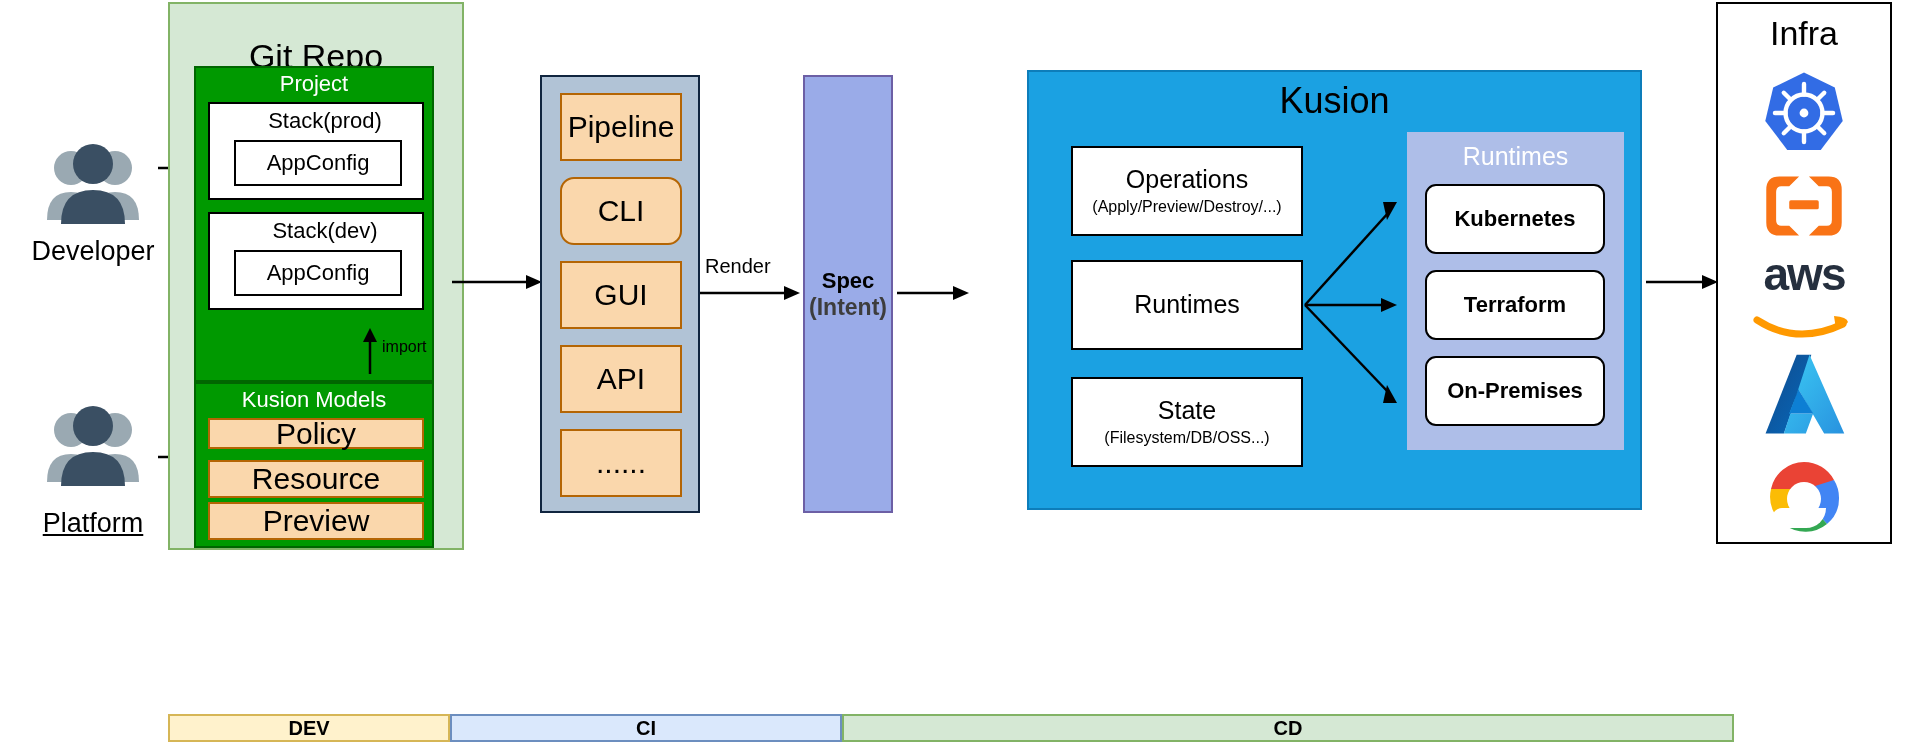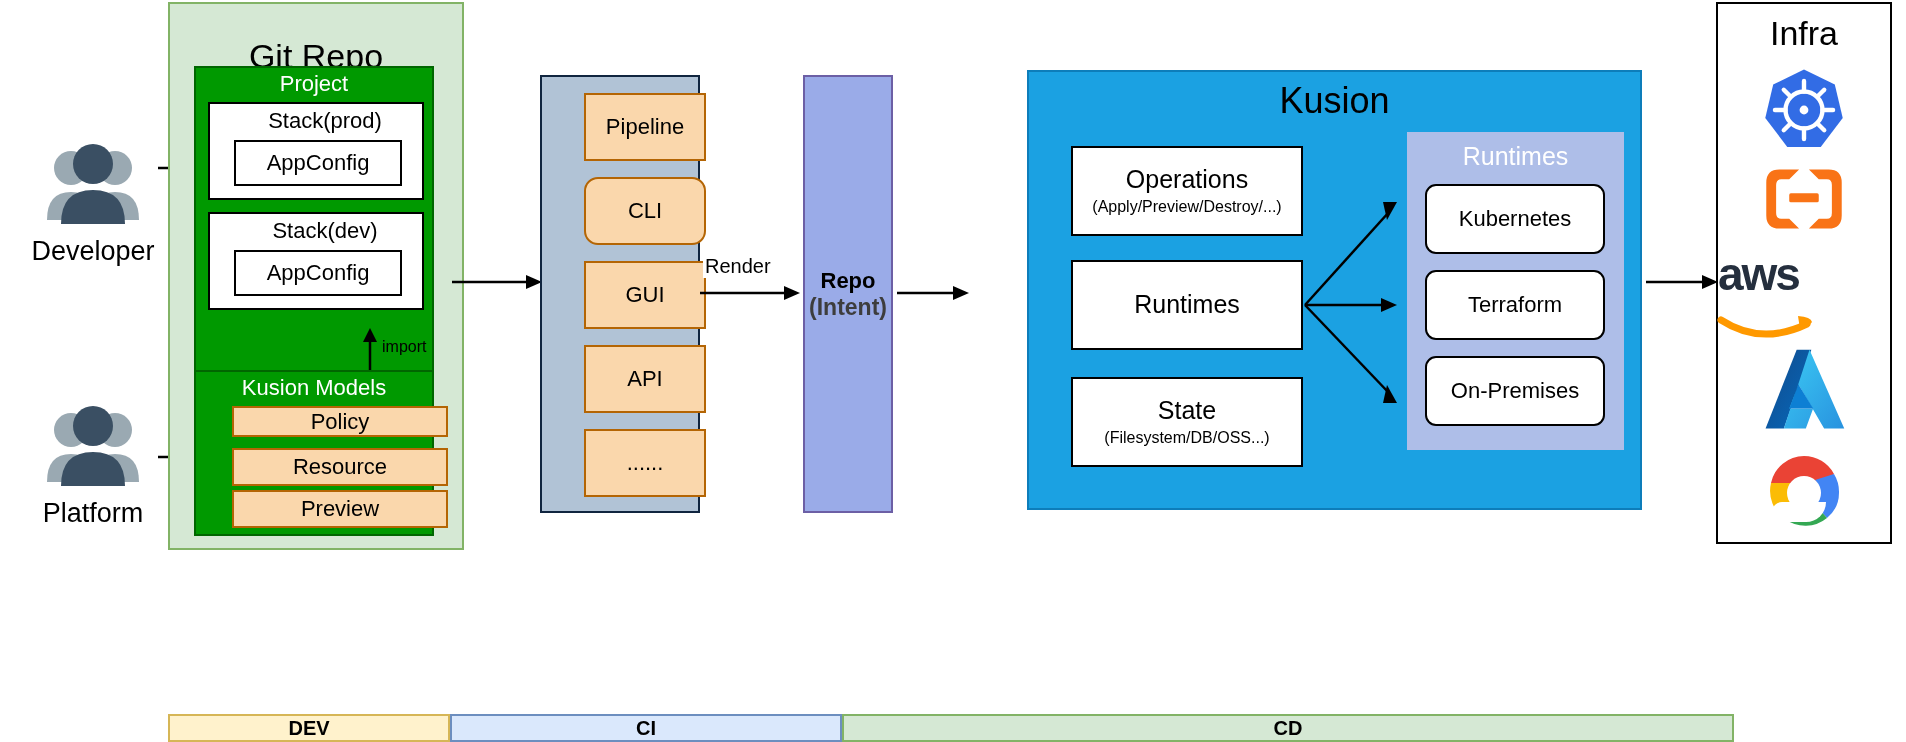--- a/index.html
+++ b/index.html
@@ -32,21 +32,21 @@
   .gitrepo {
     background: #d5e8d4; border: 2px solid #82b366;
   }
   .gitrepo-title { font-size: 34px; color: #000; }
   .greenbox { background: #009900; border: 2px solid #006600; }
   .greenbox-title { color: #ffffff; font-size: 22px; }
   .whitebox { background: #ffffff; border: 2px solid #000000; }
   .whitebox-title { color: #000000; font-size: 22px; padding-left: 18px; }
   .peachbox {
     background: #fad7ac; border: 2px solid #b46504;
-    color: #000; font-size: 22px; margin-left: 24px;
+    color: #000; font-size: 30px;
   }
   .import-label { font-size: 16px; color: #000; }
 
   
   .toolcol { background: #b1c3d6; border: 2px solid #10253f; }
 
   
   .speccol { background: #9aabe8; border: 2px solid #6c5fa5; }
   .spec-main { font-size: 22px; font-weight: bold; color: #000; }
   .spec-sub  { font-size: 23px; font-weight: bold; color: #3d3d3d; }
@@ -57,27 +57,27 @@
   .kusion-card {
     background: #ffffff; border: 2px solid #000000;
     color: #000;
   }
   .card-main { font-size: 25px; line-height: 1.1; }
   .card-sub  { font-size: 16px; line-height: 1.2; margin-top: 4px; }
   .runtimes-panel { background: #aebee8; }
   .runtimes-panel-title { color: #ffffff; font-size: 25px; }
   .rt-card {
     background: #ffffff; border: 2px solid #000000;
-    border-radius: 11px; font-size: 22px; color: #000;
+    border-radius: 11px; font-size: 22px; color: #000; font-weight: bold;
   }
 
   
   .infra { background: #ffffff; border: 2px solid #000000; }
   .infra-title { font-size: 34px; color: #000; }
-  .logo-slot { width: 100%; display: flex; justify-content: center; gap: 17px; }
+  .logo-slot { width: 100%; display: flex; align-items: center; justify-content: center; gap: 17px; }
 
   
   .stage {
     display: flex; align-items: center; justify-content: center;
     font-weight: bold; font-size: 20px; color: #000;
     height: 100%;
   }
   .stage-dev { background: #fff2cc; border: 2px solid #d6b656; }
   .stage-ci  { background: #dae8fc; border: 2px solid #6c8ebf; }
   .stage-cd  { background: #d5e8d4; border: 2px solid #82b366; }
@@ -115,21 +115,21 @@
           <path d="M6 82 q0-28 24-28 q24 0 24 28 z"></path>
           <circle cx="74" cy="30" r="17"></circle>
           <path d="M50 82 q0-28 24-28 q24 0 24 28 z"></path>
         </g>
         <g fill="#3a4f63">
           <circle cx="52" cy="26" r="20"></circle>
           <path d="M20 86 q0-34 32-34 q32 0 32 34 z"></path>
         </g>
       </svg>
     </div>
-    <div class="actor-label ctr" style="margin-top:6px;">Platform</div>
+    <div class="actor-label ctr" style="margin-top:16px;text-decoration:underline;">Platform</div>
   </div>
 
   <svg class="abs" style="left:158px; top:158px;" width="80" height="20">
     <line x1="0" y1="10" x2="64" y2="10" stroke="#000" stroke-width="2.5"></line>
     <polygon points="64,3 80,10 64,17" fill="#000"></polygon>
   </svg>
 
   <svg class="abs" style="left:158px; top:447px;" width="80" height="20">
     <line x1="0" y1="10" x2="64" y2="10" stroke="#000" stroke-width="2.5"></line>
     <polygon points="64,3 80,10 64,17" fill="#000"></polygon>
@@ -151,21 +151,21 @@
         <div class="whitebox ctr abs" style="left:24px; top:36px; width:168px; height:46px; font-size:22px;">AppConfig</div>
       </div>
     </div>
 
     <svg class="abs" style="left:190px; top:324px;" width="20" height="46">
       <line x1="10" y1="46" x2="10" y2="14" stroke="#000" stroke-width="2.5"></line>
       <polygon points="3,14 10,0 17,14" fill="#000"></polygon>
     </svg>
     <div class="abs import-label" style="left:212px; top:334px;">import</div>
 
-    <div class="greenbox abs" style="left:24px; top:366px; width:240px; height:166px;">
+    <div class="greenbox abs" style="left:24px; top:378px; width:240px; height:166px;">
       <div class="ctr greenbox-title" style="height:32px;">Kusion Models</div>
       <div class="peachbox ctr abs" style="left:12px; top:34px; width:216px; height:31px;">Policy</div>
       <div class="peachbox ctr abs" style="left:12px; top:76px; width:216px; height:38px;">Resource</div>
       <div class="peachbox ctr abs" style="left:12px; top:118px; width:216px; height:38px;">Preview</div>
     </div>
   </div>
 
   <svg class="abs" style="left:452px; top:272px;" width="90" height="20">
     <line x1="0" y1="10" x2="74" y2="10" stroke="#000" stroke-width="2.5"></line>
     <polygon points="74,3 90,10 74,17" fill="#000"></polygon>
@@ -179,21 +179,21 @@
     <div class="peachbox ctr abs" style="left:18px; top:352px; width:122px; height:68px;">......</div>
   </div>
 
   <svg class="abs" style="left:700px; top:283px;" width="100" height="20">
     <line x1="0" y1="10" x2="84" y2="10" stroke="#000" stroke-width="2.5"></line>
     <polygon points="84,3 100,10 84,17" fill="#000"></polygon>
   </svg>
   <div class="abs" style="left:703px; top:255px; font-size:20px; color:#000; background:#fff; padding:0 2px;">Render</div>
 
   <div class="abs speccol ctr col" style="left:803px; top:75px; width:90px; height:438px;">
-    <div class="spec-main">Repo</div>
+    <div class="spec-main">Spec</div>
     <div class="spec-sub">(Intent)</div>
   </div>
 
   <svg class="abs" style="left:897px; top:283px;" width="72" height="20">
     <line x1="0" y1="10" x2="56" y2="10" stroke="#000" stroke-width="2.5"></line>
     <polygon points="56,3 72,10 56,17" fill="#000"></polygon>
   </svg>
 
   <div class="abs kusion" style="left:1027px; top:70px; width:615px; height:440px;">
     <div class="ctr kusion-title" style="height:58px;">Kusion</div>

